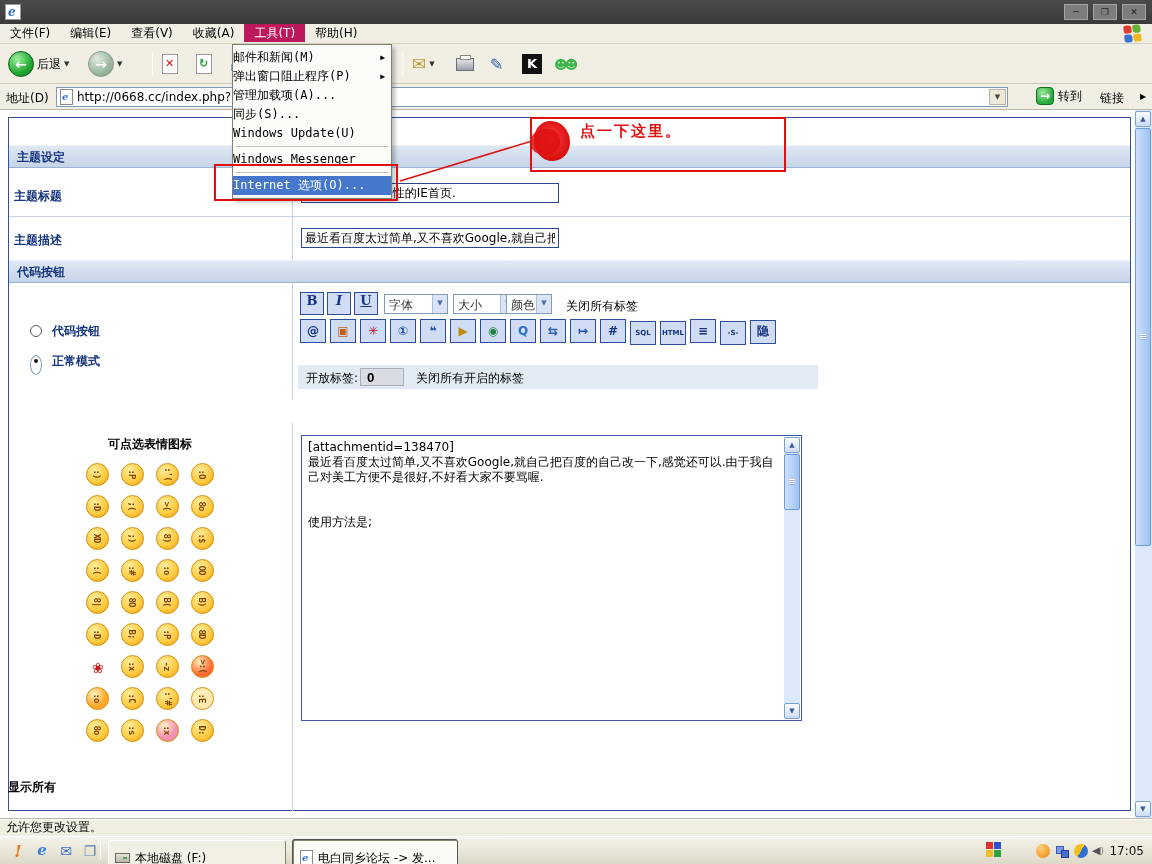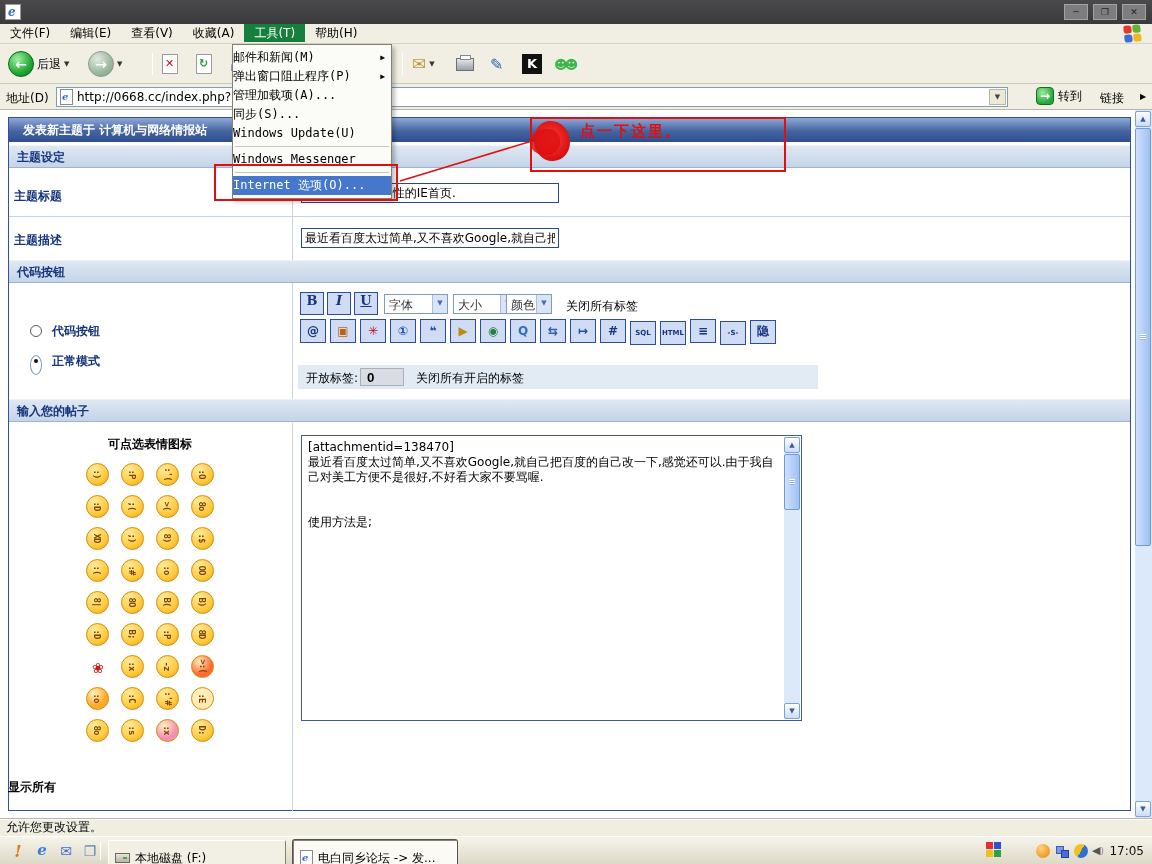--- a/index.html
+++ b/index.html
@@ -12,21 +12,21 @@
   #titlebar { left:0; top:0; width:1152px; height:24px; background:linear-gradient(#4a4a4c,#3a3a3c); display:flex; align-items:center; }
   #titlebar .title { position:absolute; left:0; right:0; text-align:center; color:#efefef; font-family:"DejaVu Sans Mono",monospace; font-size:12px; }
   .winicon { width:16px; height:16px; margin-left:5px; background:#fff; border:1px solid #9a9a9a; position:relative; z-index:2; }
   .winicon span { position:absolute; left:2px; top:0px; color:#2f6fd0; font:bold italic 12px "DejaVu Serif",serif; }
   .tb-btns { position:absolute; right:6px; top:4px; display:flex; gap:5px; }
   .tb-btn { width:24px; height:16px; background:#7d7d7f; border:1px solid #a2a2a4; color:#1e1e1e; font-size:9px; line-height:14px; text-align:center; }
 
   
   #menubar { left:0; top:24px; width:1152px; height:20px; background:#f1efe4; border-bottom:1px solid #d8d4c4; display:flex; align-items:center; }
   .mb-item { padding:2px 10px; color:#000; }
-  .mb-item.active { background:#15803d; color:#fff; }
+  .mb-item.active { background:#be185d; color:#fff; }
   #winlogo { position:absolute; right:10px; top:1px; width:18px; height:18px; display:grid; grid-template-columns:8px 8px; grid-template-rows:8px 8px; gap:1px; transform:rotate(-6deg); }
   #winlogo i { border-radius:2px 40% 2px 40%; }
 
   
   #toolbar { left:0; top:44px; width:1152px; height:40px; background:#f1efe4; border-bottom:1px solid #cdc9b8; }
   .tbi { position:absolute; top:5px; height:30px; display:flex; align-items:center; gap:3px; }
   .circ { width:26px; height:26px; border-radius:50%; color:#fff; font:bold 14px "DejaVu Sans",sans-serif; display:flex; align-items:center; justify-content:center; }
   .circ.back { background:radial-gradient(circle at 35% 30%,#9df09d,#22a834 60%,#0d7a1e); border:1px solid #0a6318; }
   .circ.fwd { background:radial-gradient(circle at 35% 30%,#e2e9e2,#9ab89e 60%,#7c9b80); border:1px solid #8a9a8a; }
   .caret { font-size:7px; color:#333; }
@@ -200,21 +200,20 @@
       <div class="goicon">→</div>
       <span>转到</span>
     </div>
     <span id="links">链接</span>
     <span id="links-arrow" class="abs">▶</span>
   </div>
 
   <div class="abs" id="pagearea">
     <div class="abs" id="ctable"></div>
 
-    <div class="abs hdrbar">发表新主题于  计算机与网络情报站</div>
 
     <div class="abs secbar" style="top:35px">主题设定</div>
 
     <span class="abs navylbl" style="left:14px;top:78px">主题标题</span>
     <input class="fldinput" style="left: 301px; top: 73px; width: 258px;" value="送给大家 一个个性的IE首页.">
 
     <div class="abs hline" style="top:106px"></div>
 
     <span class="abs navylbl" style="left:14px;top:122px">主题描述</span>
     <input class="fldinput" style="left: 301px; top: 118px; width: 258px;" value="最近看百度太过简单,又不喜欢Google,就自己把">
@@ -247,21 +246,20 @@
     <span class="abs" style="left:566px;top:188px;color:#000">关闭所有标签</span>
 
     <div class="abs" style="left:300px;top:209px;white-space:nowrap"><span class="codeicon" style="color: rgb(21, 53, 126); font-size: 12px;">@</span><span class="codeicon" style="color: rgb(192, 96, 16); font-size: 12px;">▣</span><span class="codeicon" style="color: rgb(192, 16, 48); font-size: 12px;">✳</span><span class="codeicon" style="color: rgb(32, 80, 176); font-size: 12px;">①</span><span class="codeicon" style="color: rgb(32, 80, 176); font-size: 12px;">❝</span><span class="codeicon" style="color: rgb(192, 138, 16); font-size: 12px;">▶</span><span class="codeicon" style="color: rgb(32, 128, 64); font-size: 12px;">◉</span><span class="codeicon" style="color: rgb(48, 112, 192); font-size: 12px;">Q</span><span class="codeicon" style="color: rgb(48, 96, 176); font-size: 12px;">⇆</span><span class="codeicon" style="color: rgb(32, 80, 176); font-size: 12px;">↦</span><span class="codeicon" style="color: rgb(21, 53, 126); font-size: 12px;">#</span><span class="codeicon" style="color: rgb(21, 53, 126); font-size: 7px;">SQL</span><span class="codeicon" style="color: rgb(21, 53, 126); font-size: 7px;">HTML</span><span class="codeicon" style="color: rgb(21, 53, 126); font-size: 12px;">≡</span><span class="codeicon" style="color: rgb(21, 53, 126); font-size: 7px;">-S-</span><span class="codeicon" style="color: rgb(21, 53, 126); font-size: 12px;">隐</span></div>
 
     <div class="abs" id="tagstrip">
       <span class="abs" style="left:8px;top:5px">开放标签:</span>
       <input id="opentags-input" value="0" style="">
       <span class="abs" style="left:118px;top:5px">关闭所有开启的标签</span>
     </div>
 
-    <div class="abs secbar" style="top:289px">输入您的帖子</div>
     <div class="abs vline" style="top:313px;height:388px"></div>
 
     <div class="abs" style="left:8px;top:326px;width:284px;text-align:center;font-weight:bold;color:#000">可点选表情图标</div>
     <div class="abs" id="smiley-grid">
         <span class="smiley">
           <span>:)</span>
         </span>
         <span class="smiley">
           <span>:P</span>
         </span>

